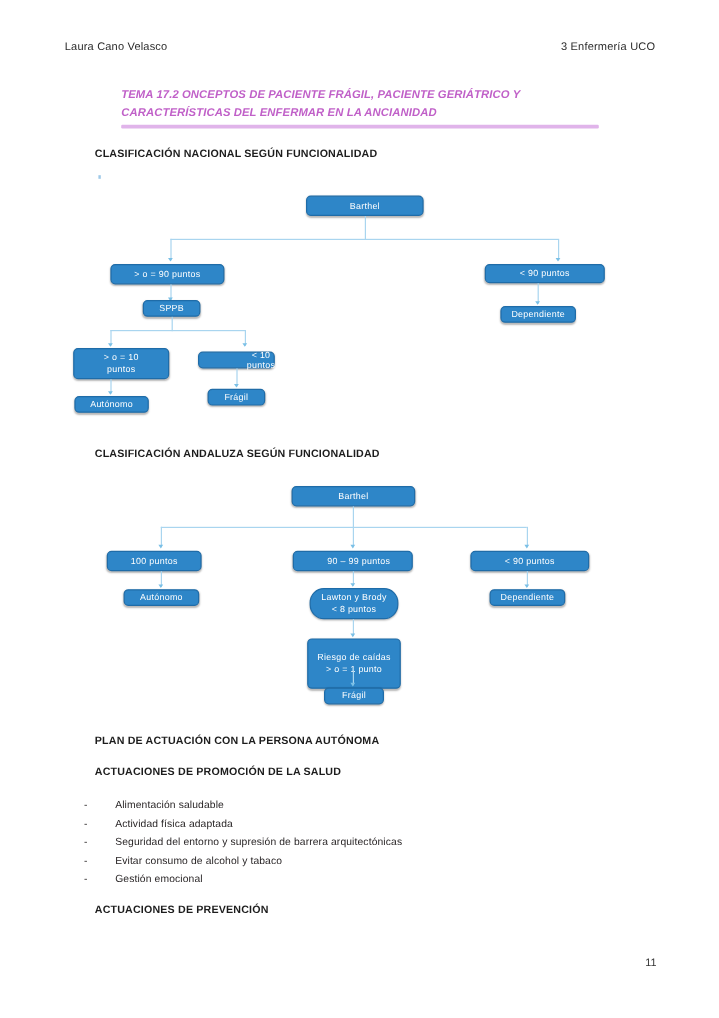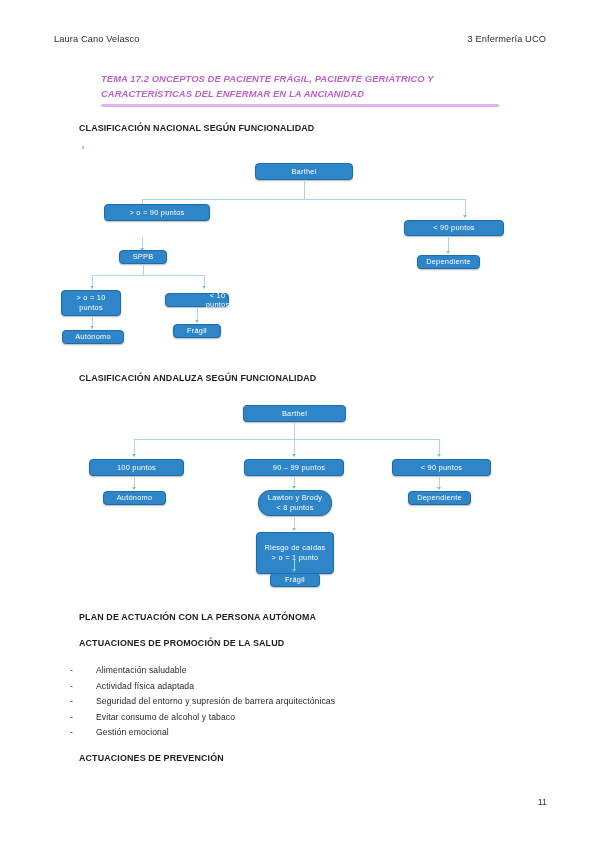--- a/index.html
+++ b/index.html
@@ -118,40 +118,40 @@
     <div class="ln v" style="left:303.5px;top:180px;height:20px;"></div>
 
     <div class="ln h" style="left:142px;top:199px;width:323px;"></div>
 
     <div class="ln v" style="left:142px;top:199px;height:18px;"></div>
     <div class="arrow" style="left:139.8px;top:215px;"></div>
 
     <div class="ln v" style="left:465px;top:199px;height:18px;"></div>
     <div class="arrow" style="left:462.8px;top:215px;"></div>
 
-    <div class="node" style="left:92px;top:204px;width:106px;height:17px;margin-left:12px;">&gt; o = 90 puntos</div>
+    <div class="node" style="left:92px;top:220px;width:95px;height:17px;">&gt; o = 90 puntos</div>
 
     <div class="node" style="left:404px;top:220px;width:100px;height:16px;">&lt; 90 puntos</div>
 
     <div class="ln v" style="left:142px;top:237px;height:13px;"></div>
     <div class="arrow" style="left:139.8px;top:248px;"></div>
     <div class="node" style="left:119px;top:250px;width:48px;height:14px;">SPPB</div>
 
     <div class="ln v" style="left:448px;top:236px;height:17px;"></div>
     <div class="arrow" style="left:445.8px;top:251px;"></div>
     <div class="node" style="left:417px;top:255px;width:63px;height:14px;">Dependiente</div>
 
     <div class="ln v" style="left:142.5px;top:264px;height:12px;"></div>
     <div class="ln h" style="left:92px;top:275px;width:113px;"></div>
     <div class="ln v" style="left:92px;top:275px;height:13px;"></div>
     <div class="arrow" style="left:89.8px;top:286px;"></div>
     <div class="ln v" style="left:204px;top:275px;height:13px;"></div>
     <div class="arrow" style="left:201.8px;top:286px;"></div>
 
-    <div class="node two-line" style="left:61px;top:290px;width:60px;height:26px;flex-direction:column;">
+    <div class="node two-line" style="left:61px;top:290px;width:80px;height:26px;flex-direction:column;">
       <span>&gt; o = 10</span>
       <span>puntos</span>
     </div>
 
     <div class="node" style="left:165px;top:293px;width:64px;height:14px;padding-left:44px;">&lt; 10 puntos</div>
 
     <div class="ln v" style="left:92px;top:316px;height:12px;"></div>
     <div class="arrow" style="left:89.8px;top:326px;"></div>
     <div class="node" style="left:62px;top:330px;width:62px;height:14px;">Autónomo</div>
 
@@ -168,21 +168,21 @@
     <div class="ln v" style="left:294px;top:422px;height:18px;"></div>
     <div class="ln h" style="left:134px;top:439px;width:305px;"></div>
 
     <div class="ln v" style="left:134px;top:439px;height:17px;"></div>
     <div class="arrow" style="left:131.8px;top:454px;"></div>
     <div class="ln v" style="left:294px;top:439px;height:17px;"></div>
     <div class="arrow" style="left:291.8px;top:454px;"></div>
     <div class="ln v" style="left:439px;top:439px;height:17px;"></div>
     <div class="arrow" style="left:436.8px;top:454px;"></div>
 
-    <div class="node" style="left:89px;top:459px;width:95px;height:17px;">100 puntos</div>
+    <div class="node" style="left:89px;top:459px;width:79px;height:17px;">100 puntos</div>
     <div class="node" style="left:244px;top:459px;width:100px;height:17px;padding-left:13px;">90 – 99 puntos</div>
     <div class="node" style="left:392px;top:459px;width:99px;height:17px;">&lt; 90 puntos</div>
 
     <div class="ln v" style="left:134px;top:476px;height:13px;"></div>
     <div class="arrow" style="left:131.8px;top:487px;"></div>
     <div class="node" style="left:103px;top:491px;width:63px;height:14px;">Autónomo</div>
 
     <div class="ln v" style="left:439px;top:476px;height:13px;"></div>
     <div class="arrow" style="left:436.8px;top:487px;"></div>
     <div class="node" style="left:408px;top:491px;width:63px;height:14px;">Dependiente</div>

